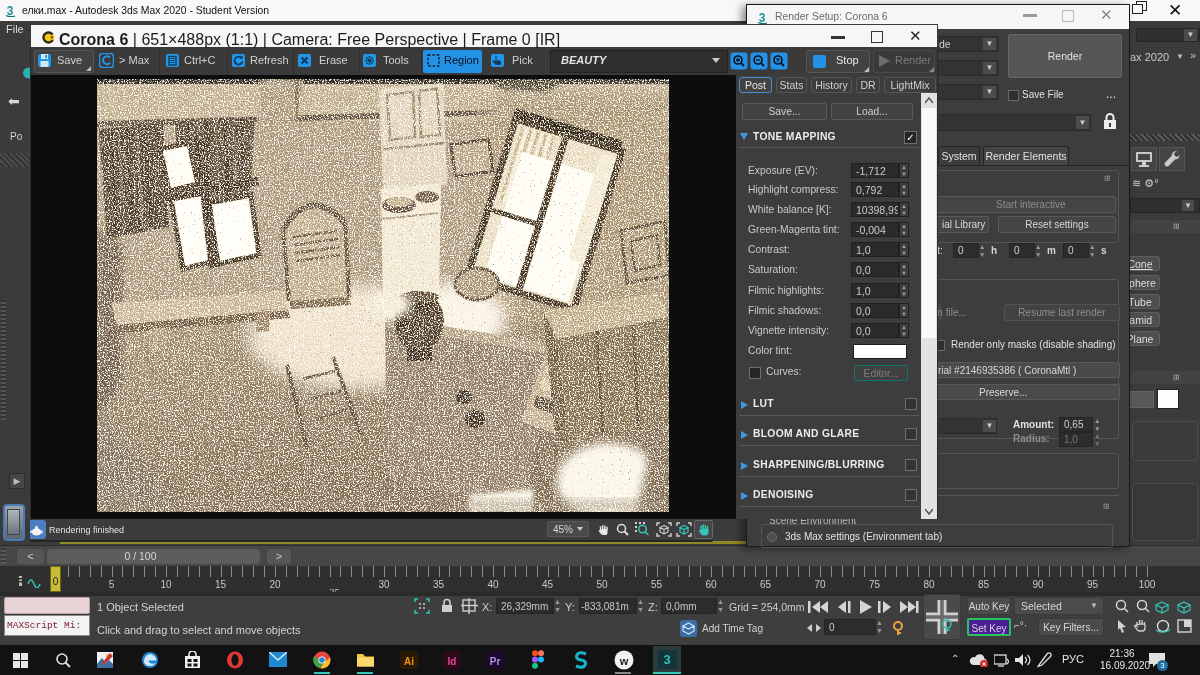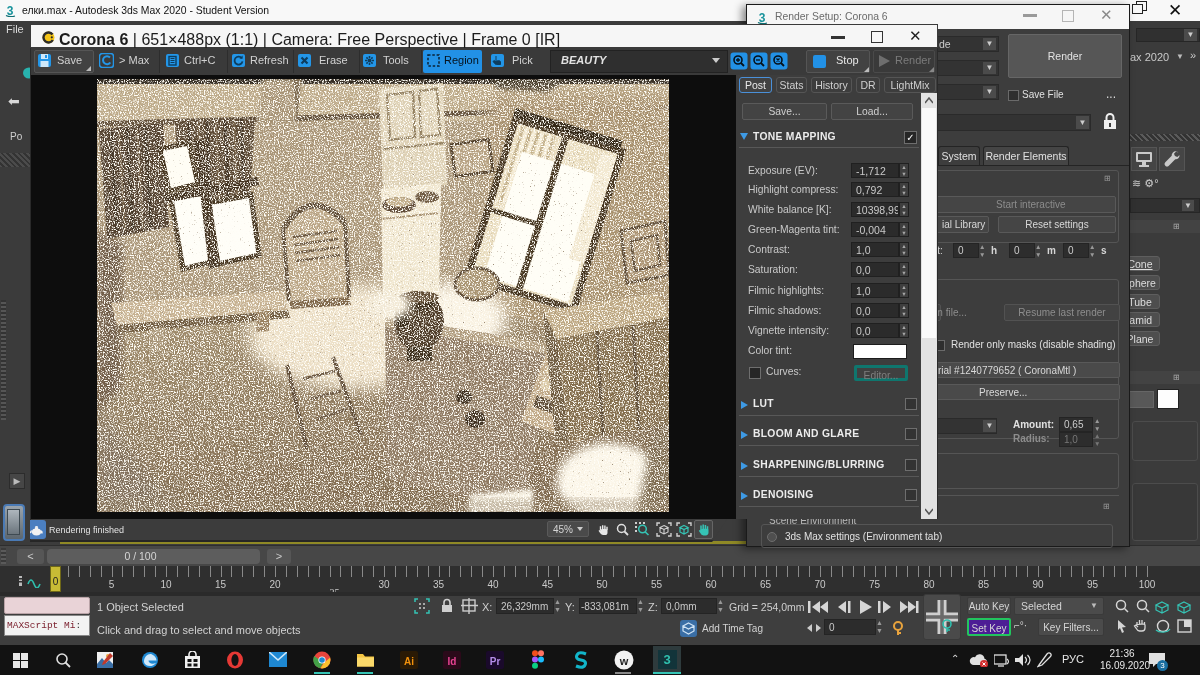--- a/index.html
+++ b/index.html
@@ -404,21 +404,21 @@
       <div class="abs" style="left:316px;top:214px;width:26px;height:15px;background:#2d2d2d;border:1px solid #242424;color:#ccc;font-size:10px;line-height:14px;padding-left:4px;">0</div>
       <div class="abs" style="left:342px;top:214px;color:#999;font-size:6.5px;line-height:7.5px;">▲<br>▼</div>
       <div class="abs" style="left:354px;top:216px;color:#d5d5d5;font-size:10px;font-weight:bold;">s</div>
       <div class="abs" style="left:8px;top:250px;width:364px;height:160px;border:1px solid #555;border-radius:3px;">
         <div class="abs" style="left:30px;top:24px;width:155px;height:17px;background:#424242;border:1px solid #525252;border-radius:2px;"></div>
         <div class="abs" style="left:173px;top:27px;color:#8d8d8d;font-size:10px;">om file...</div>
         <div class="abs" style="left:248px;top:24px;width:116px;height:17px;background:#424242;border:1px solid #525252;border-radius:2px;color:#8d8d8d;font-size:10px;text-align:center;line-height:16px;">Resume last render</div>
         <div class="abs" style="left:178px;top:60px;width:11px;height:11px;background:#2e2e2e;border:1px solid #6a6a6a;"></div>
         <div class="abs" style="left:195px;top:59px;color:#e0e0e0;font-size:10px;white-space:nowrap;">Render only masks (disable shading)</div>
         <div class="abs" style="left:30px;top:82px;width:334px;height:16px;background:#4a4a4a;border:1px solid #595959;border-radius:2px;"></div>
-        <div class="abs" style="left:182px;top:85px;color:#d8d8d8;font-size:10px;">rial #1240779652 ( CoronaMtl )</div>
+        <div class="abs" style="left:182px;top:85px;color:#d8d8d8;font-size:10px;">rial #2146935386 ( CoronaMtl )</div>
         <div class="abs" style="left:30px;top:104px;width:334px;height:16px;background:#4a4a4a;border:1px solid #595959;border-radius:2px;"></div>
         <div class="abs" style="left:223px;top:107px;color:#d8d8d8;font-size:10px;">Preserve...</div>
       </div>
       <div class="abs" style="left:120px;top:389px;width:130px;height:16px;background:#333;border:1px solid #2a2a2a;"></div>
       <div class="abs" style="left:236px;top:391px;width:13px;height:12px;background:#4b4b4b;color:#ccc;font-size:8px;text-align:center;line-height:12px;">▼</div>
       <div class="abs" style="left:266px;top:390px;color:#e0e0e0;font-size:10px;font-weight:bold;">Amount:</div>
       <div class="abs" style="left:312px;top:388px;width:34px;height:15px;background:#2d2d2d;border:1px solid #242424;color:#ccc;font-size:10px;line-height:14px;padding-left:4px;">0,65</div>
       <div class="abs" style="left:347px;top:388px;color:#999;font-size:6.5px;line-height:7.5px;">▲<br>▼</div>
       <div class="abs" style="left:266px;top:404px;color:#8d8d8d;font-size:10px;font-weight:bold;">Radius:</div>
       <div class="abs" style="left:312px;top:403px;width:34px;height:15px;background:#2d2d2d;border:1px solid #242424;color:#777;font-size:10px;line-height:14px;padding-left:4px;">1,0</div>
@@ -722,21 +722,21 @@
         <div class="abs" style="left:115px;top:228px;width:48px;height:15px;background:#2b2b2b;border:1px solid #202020;color:#c9c9c9;font-size:10.5px;line-height:14px;padding-left:4px;overflow:hidden;">0,0</div>
         <div class="abs" style="left:163px;top:228px;width:10px;height:15px;background:#3f3f3f;border:1px solid #202020;color:#a8a8a8;font-size:5.5px;text-align:center;line-height:7px;">▲<br>▼</div>
         <div class="abs" style="left:12px;top:250px;font-size:10.3px;color:#c9c9c9;">Vignette intensity:</div>
         <div class="abs" style="left:115px;top:248px;width:48px;height:15px;background:#2b2b2b;border:1px solid #202020;color:#c9c9c9;font-size:10.5px;line-height:14px;padding-left:4px;overflow:hidden;">0,0</div>
         <div class="abs" style="left:163px;top:248px;width:10px;height:15px;background:#3f3f3f;border:1px solid #202020;color:#a8a8a8;font-size:5.5px;text-align:center;line-height:7px;">▲<br>▼</div>
         <div class="abs" style="left:12px;top:270px;font-size:10.3px;color:#c9c9c9;">Color tint:</div>
       </div>
     <div class="abs" style="left:117px;top:269px;width:54px;height:15px;background:#fff;border:1px solid #1c1c1c;"></div>
     <div class="abs" style="left:13px;top:292px;width:12px;height:12px;background:#262626;border:1px solid #6e6e6e;"></div>
     <div class="abs" style="left:30px;top:291px;font-size:10.3px;color:#c9c9c9;">Curves:</div>
-    <div class="abs" style="left:118px;top:290px;width:54px;height:16px;background:#404040;border:3px solid #0f766e;border-radius:2px;color:#7e7e7e;font-size:10.3px;text-align:center;line-height:15px;">Editor...</div>
+    <div class="abs" style="left:118px;top:290px;width:54px;height:16px;background:#404040;border:1px solid #0f766e;border-radius:2px;color:#7e7e7e;font-size:10.3px;text-align:center;line-height:15px;">Editor...</div>
     <div id="collsec">
         <div class="abs" style="left:5px;top:326px;width:0;height:0;border-top:4.5px solid transparent;border-bottom:4.5px solid transparent;border-left:7px solid #3e9ae5;"></div>
         <div class="abs" style="left:17px;top:323px;font-size:10.3px;font-weight:bold;color:#ececec;letter-spacing:.3px;">LUT</div>
         <div class="abs" style="left:169px;top:323px;width:12px;height:12px;background:#333;border:1px solid #6e6e6e;"></div>
         <div class="abs" style="left:3px;top:340px;width:180px;height:1px;background:#585858;"></div>
         <div class="abs" style="left:5px;top:356px;width:0;height:0;border-top:4.5px solid transparent;border-bottom:4.5px solid transparent;border-left:7px solid #3e9ae5;"></div>
         <div class="abs" style="left:17px;top:353px;font-size:10.3px;font-weight:bold;color:#ececec;letter-spacing:.3px;">BLOOM AND GLARE</div>
         <div class="abs" style="left:169px;top:353px;width:12px;height:12px;background:#333;border:1px solid #6e6e6e;"></div>
         <div class="abs" style="left:3px;top:370px;width:180px;height:1px;background:#585858;"></div>
         <div class="abs" style="left:5px;top:387px;width:0;height:0;border-top:4.5px solid transparent;border-bottom:4.5px solid transparent;border-left:7px solid #3e9ae5;"></div>

